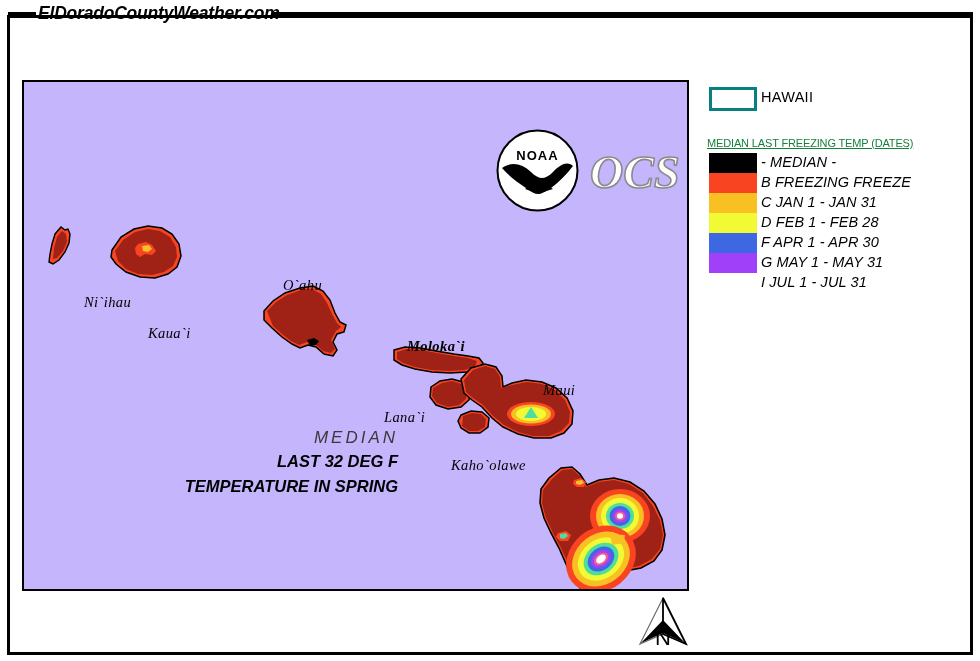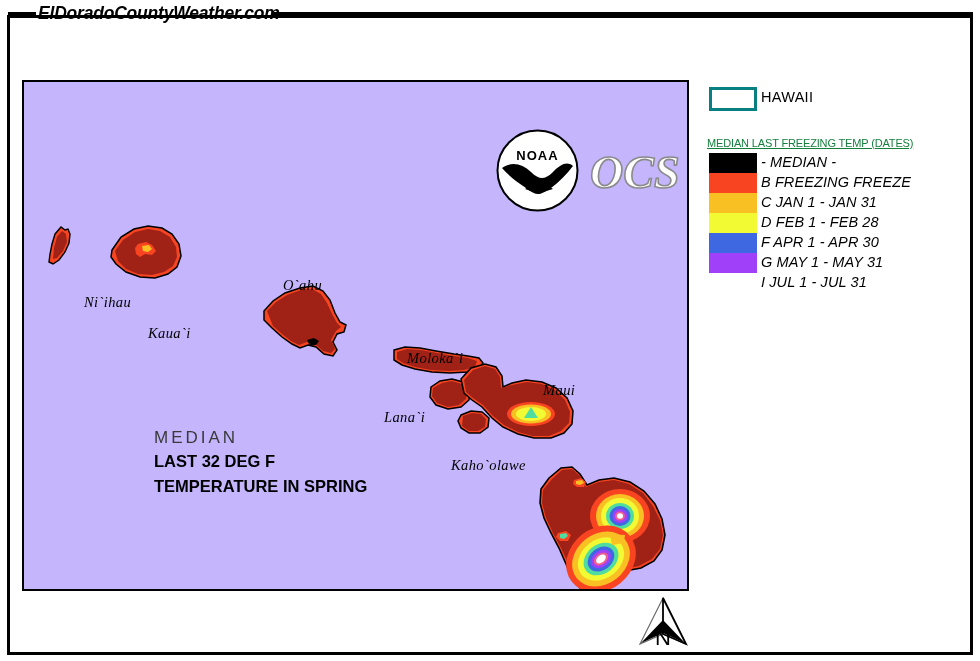--- a/index.html
+++ b/index.html
@@ -66,24 +66,25 @@
   }
   #map-canvas {
     position: absolute;
     left: 0; top: 0;
     width: 663px; height: 507px;
   }
 
   
   #map-title-block {
     position: absolute;
-    left: 130px; top: 345px;
+    left: 104px; top: 345px;
     width: 270px;
-    text-align: left;
-    color: #000;
+    text-align: right;
+    color: #000;
+    font-style: italic;
   }
   #map-title-line1 {
     font-size: 17px;
     letter-spacing: 3px;
     line-height: 22px;
     color: #3a3a3a;
   }
   #map-title-line2, #map-title-line3 {
     font-size: 16.5px;
     font-weight: bold;
@@ -324,21 +325,21 @@
   <div id="map-title-block">
     <div id="map-title-line1">MEDIAN</div>
     <div id="map-title-line2">LAST 32 DEG F</div>
     <div id="map-title-line3">TEMPERATURE IN SPRING</div>
   </div>
 
   <div id="island-label-layer">
       <div class="island-label" style="left: 40px; top: 212px; margin-left: 20px;">Ni`ihau</div>
       <div class="island-label" style="left: 124px; top: 198px; margin-top: 45px;">Kaua`i</div>
       <div class="island-label" style="left: 259px; top: 195px;">O`ahu</div>
-      <div class="island-label" style="left: 383px; top: 268px;">Moloka`i</div>
+      <div class="island-label" style="left: 383px; top: 256px; font-weight: bold;">Moloka`i</div>
       <div class="island-label" style="left: 360px; top: 327px;">Lana`i</div>
       <div class="island-label" style="left: 519px; top: 300px;">Maui</div>
       <div class="island-label" style="left: 427px; top: 375px;">Kaho`olawe</div>
       <div class="island-label" style="left: 481px; top: 507px;">Hawai`i</div>
     </div>
 </div>
 
 <div id="legend">
 
   <div id="hawaii-key">

